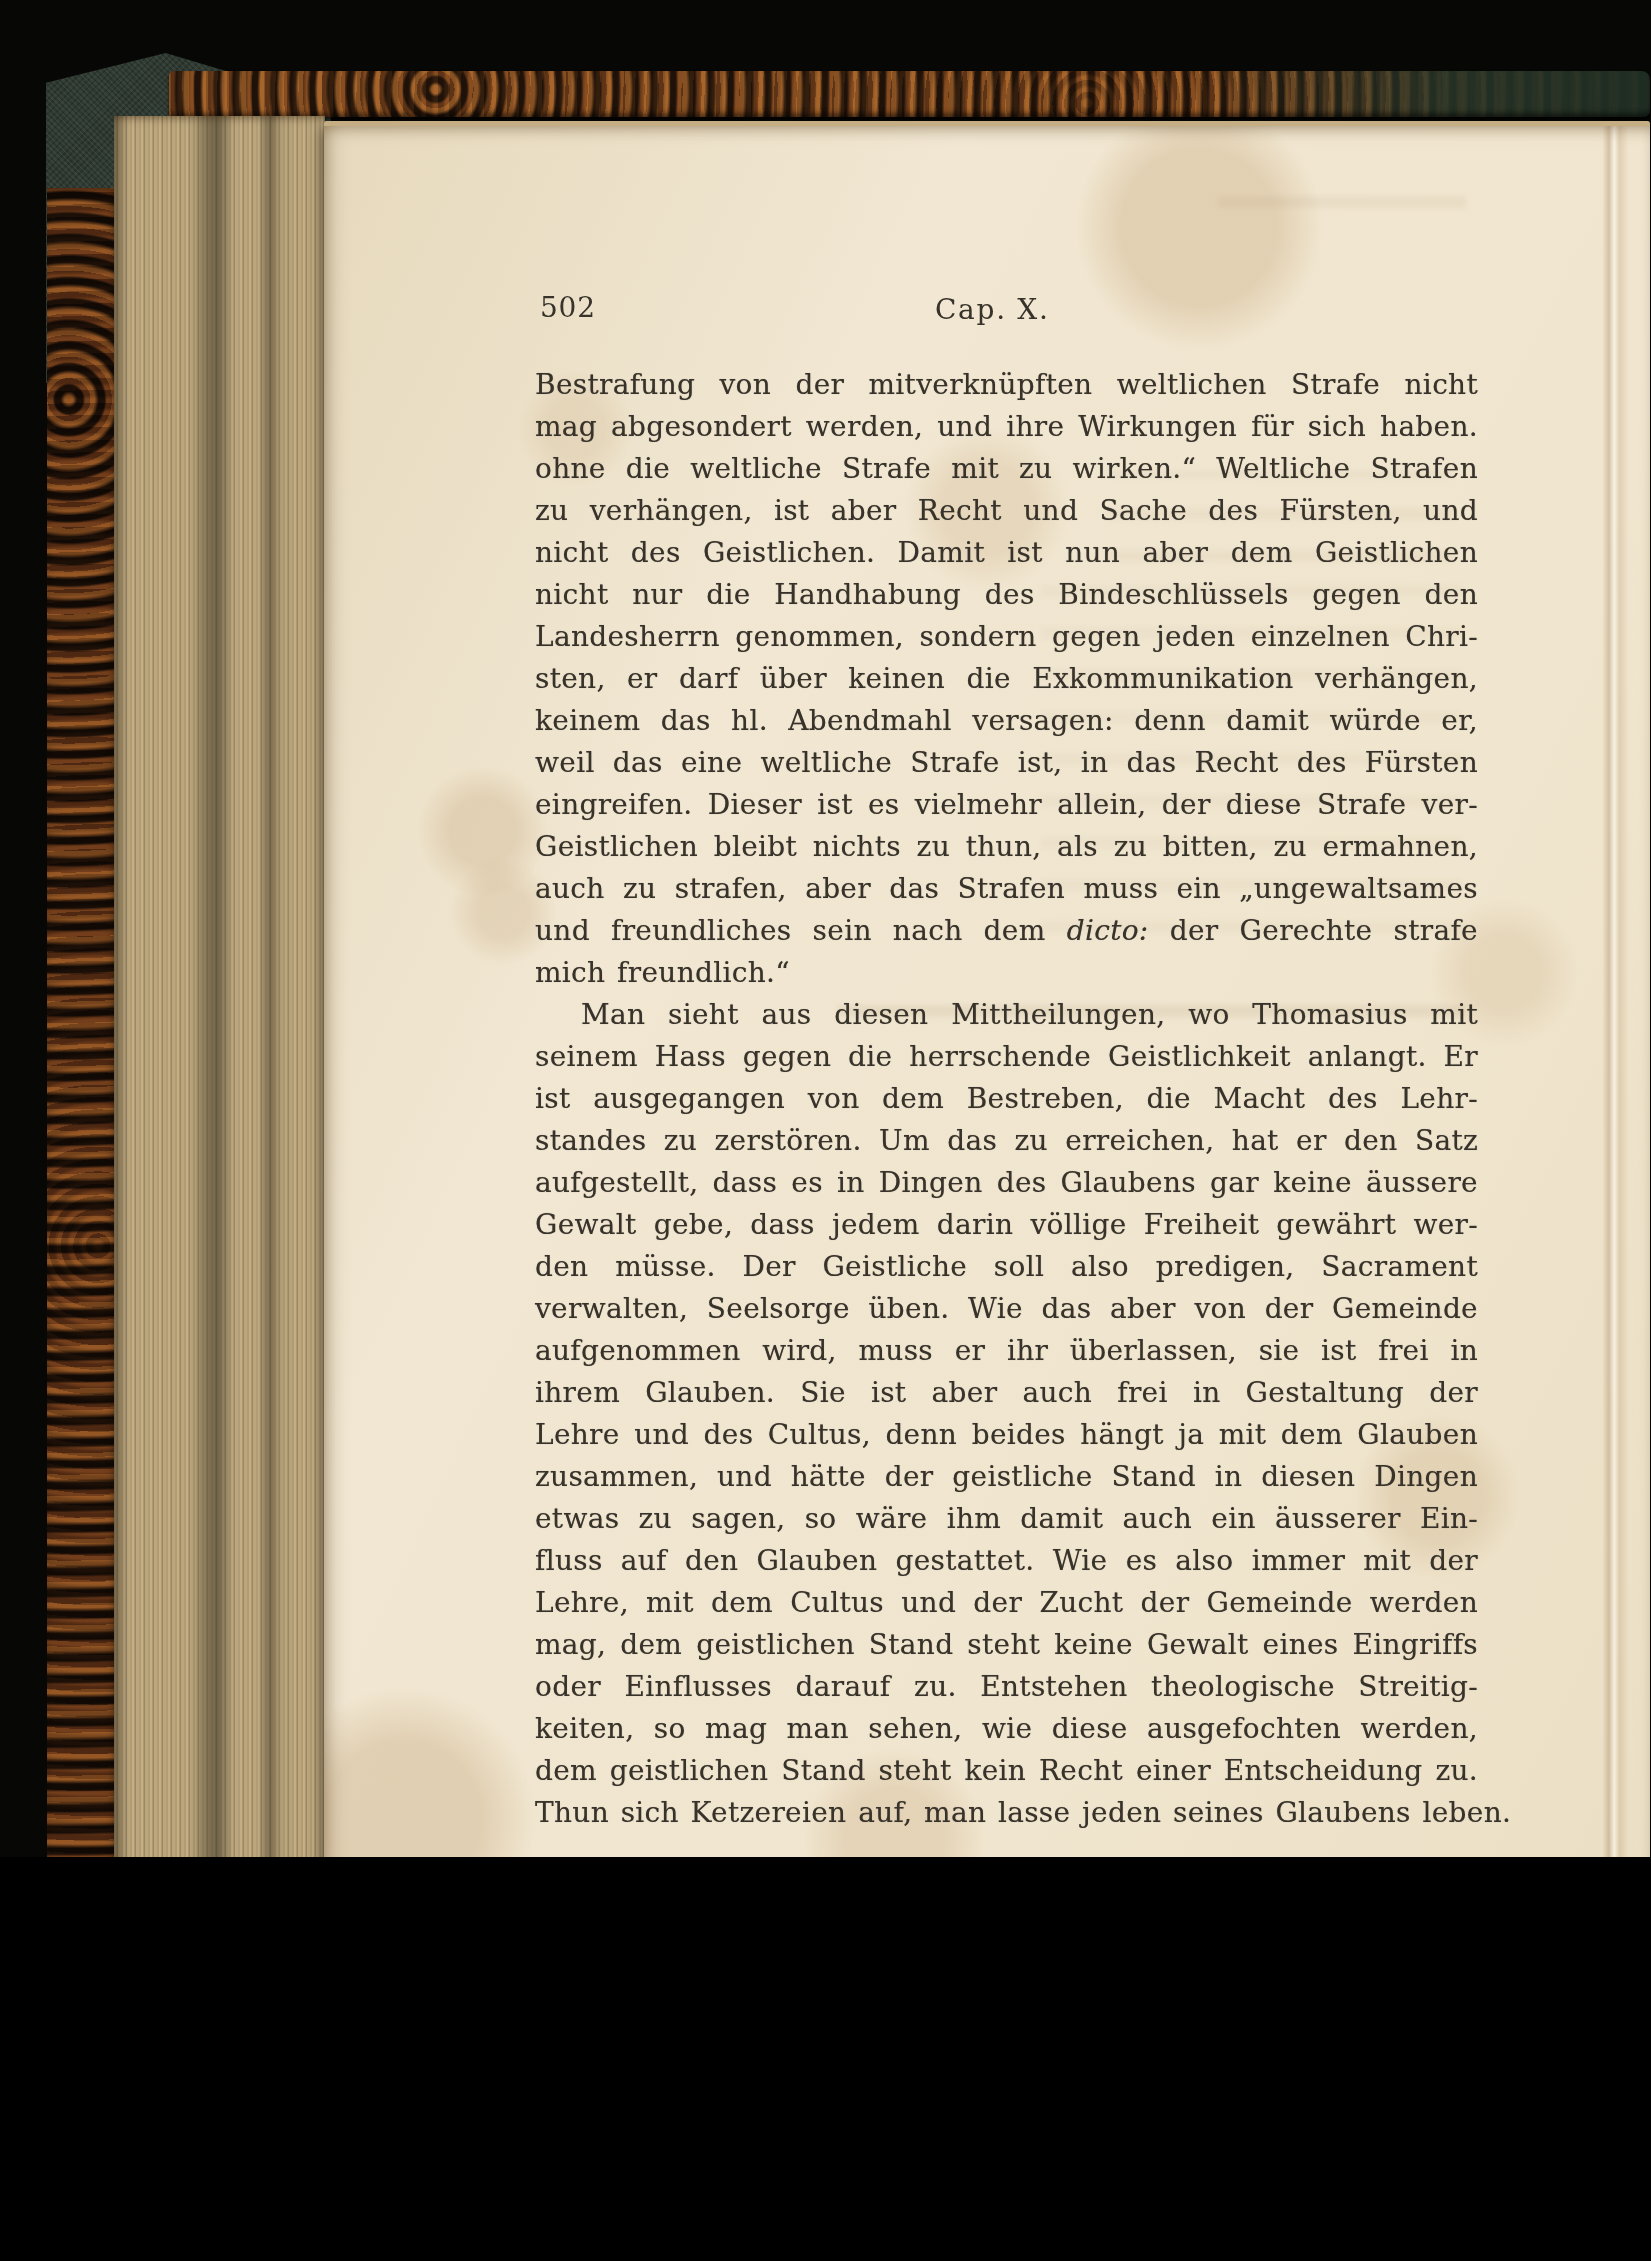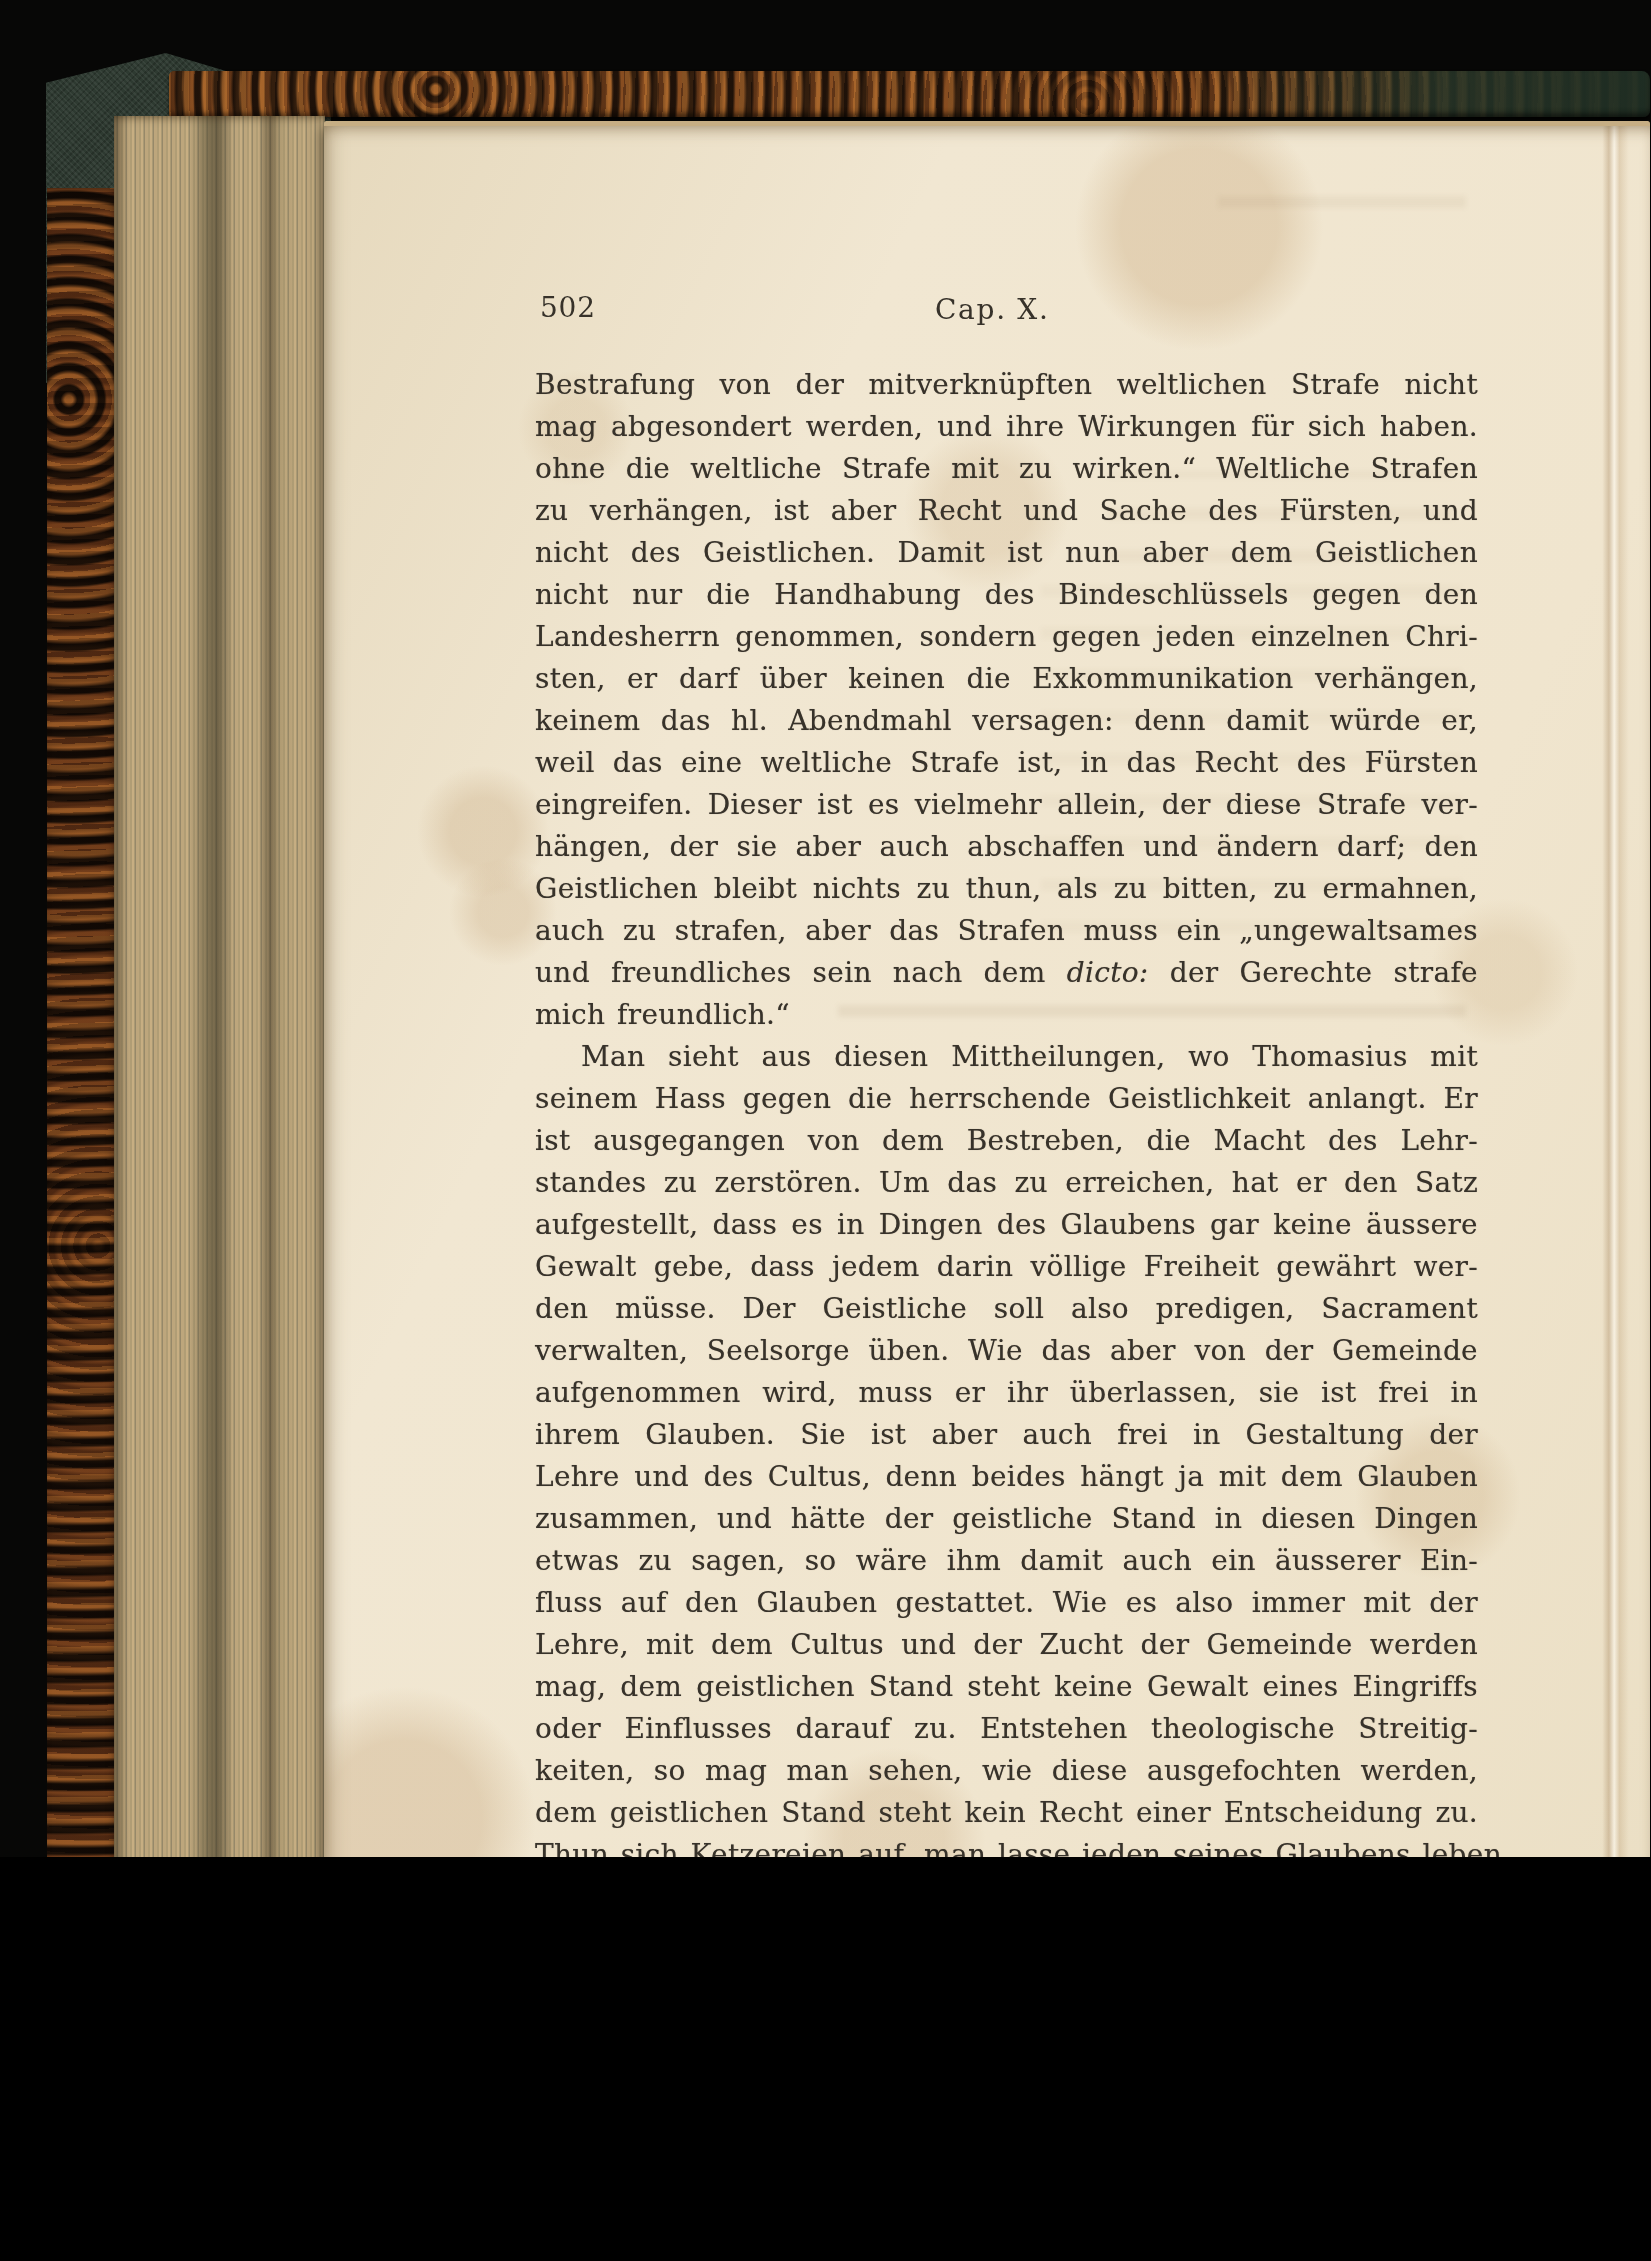--- a/index.html
+++ b/index.html
@@ -126,21 +126,20 @@
       <div class="line">mag abgesondert werden, und ihre Wirkungen für sich haben.</div>
       <div class="line">ohne die weltliche Strafe mit zu wirken.“  Weltliche Strafen</div>
       <div class="line">zu verhängen, ist aber Recht und Sache des Fürsten, und</div>
       <div class="line">nicht des Geistlichen.  Damit ist nun aber dem Geistlichen</div>
       <div class="line">nicht nur die Handhabung des Bindeschlüssels gegen den</div>
       <div class="line">Landesherrn genommen, sondern gegen jeden einzelnen Chri-</div>
       <div class="line">sten, er darf über keinen die Exkommunikation verhängen,</div>
       <div class="line">keinem das hl. Abendmahl versagen: denn damit würde er,</div>
       <div class="line">weil das eine weltliche Strafe ist, in das Recht des Fürsten</div>
       <div class="line">eingreifen. Dieser ist es vielmehr allein, der diese Strafe ver-</div>
-      <div class="line">hängen, der sie aber auch abschaffen und ändern darf; den</div>
       <div class="line">Geistlichen bleibt nichts zu thun, als zu bitten, zu ermahnen,</div>
       <div class="line">auch zu strafen, aber das Strafen muss ein „ungewaltsames</div>
       <div class="line"><span>und freundliches sein nach dem </span><i>dicto:</i><span> der Gerechte strafe</span></div>
       <div class="line p-end">mich freundlich.“</div>
       <div class="line indent">Man sieht aus diesen Mittheilungen, wo Thomasius mit</div>
       <div class="line">seinem Hass gegen die herrschende Geistlichkeit anlangt.  Er</div>
       <div class="line">ist ausgegangen von dem Bestreben, die Macht des Lehr-</div>
       <div class="line">standes zu zerstören.  Um das zu erreichen, hat er den Satz</div>
       <div class="line">aufgestellt, dass es in Dingen des Glaubens gar keine äussere</div>
       <div class="line">Gewalt gebe, dass jedem darin völlige Freiheit gewährt wer-</div>

